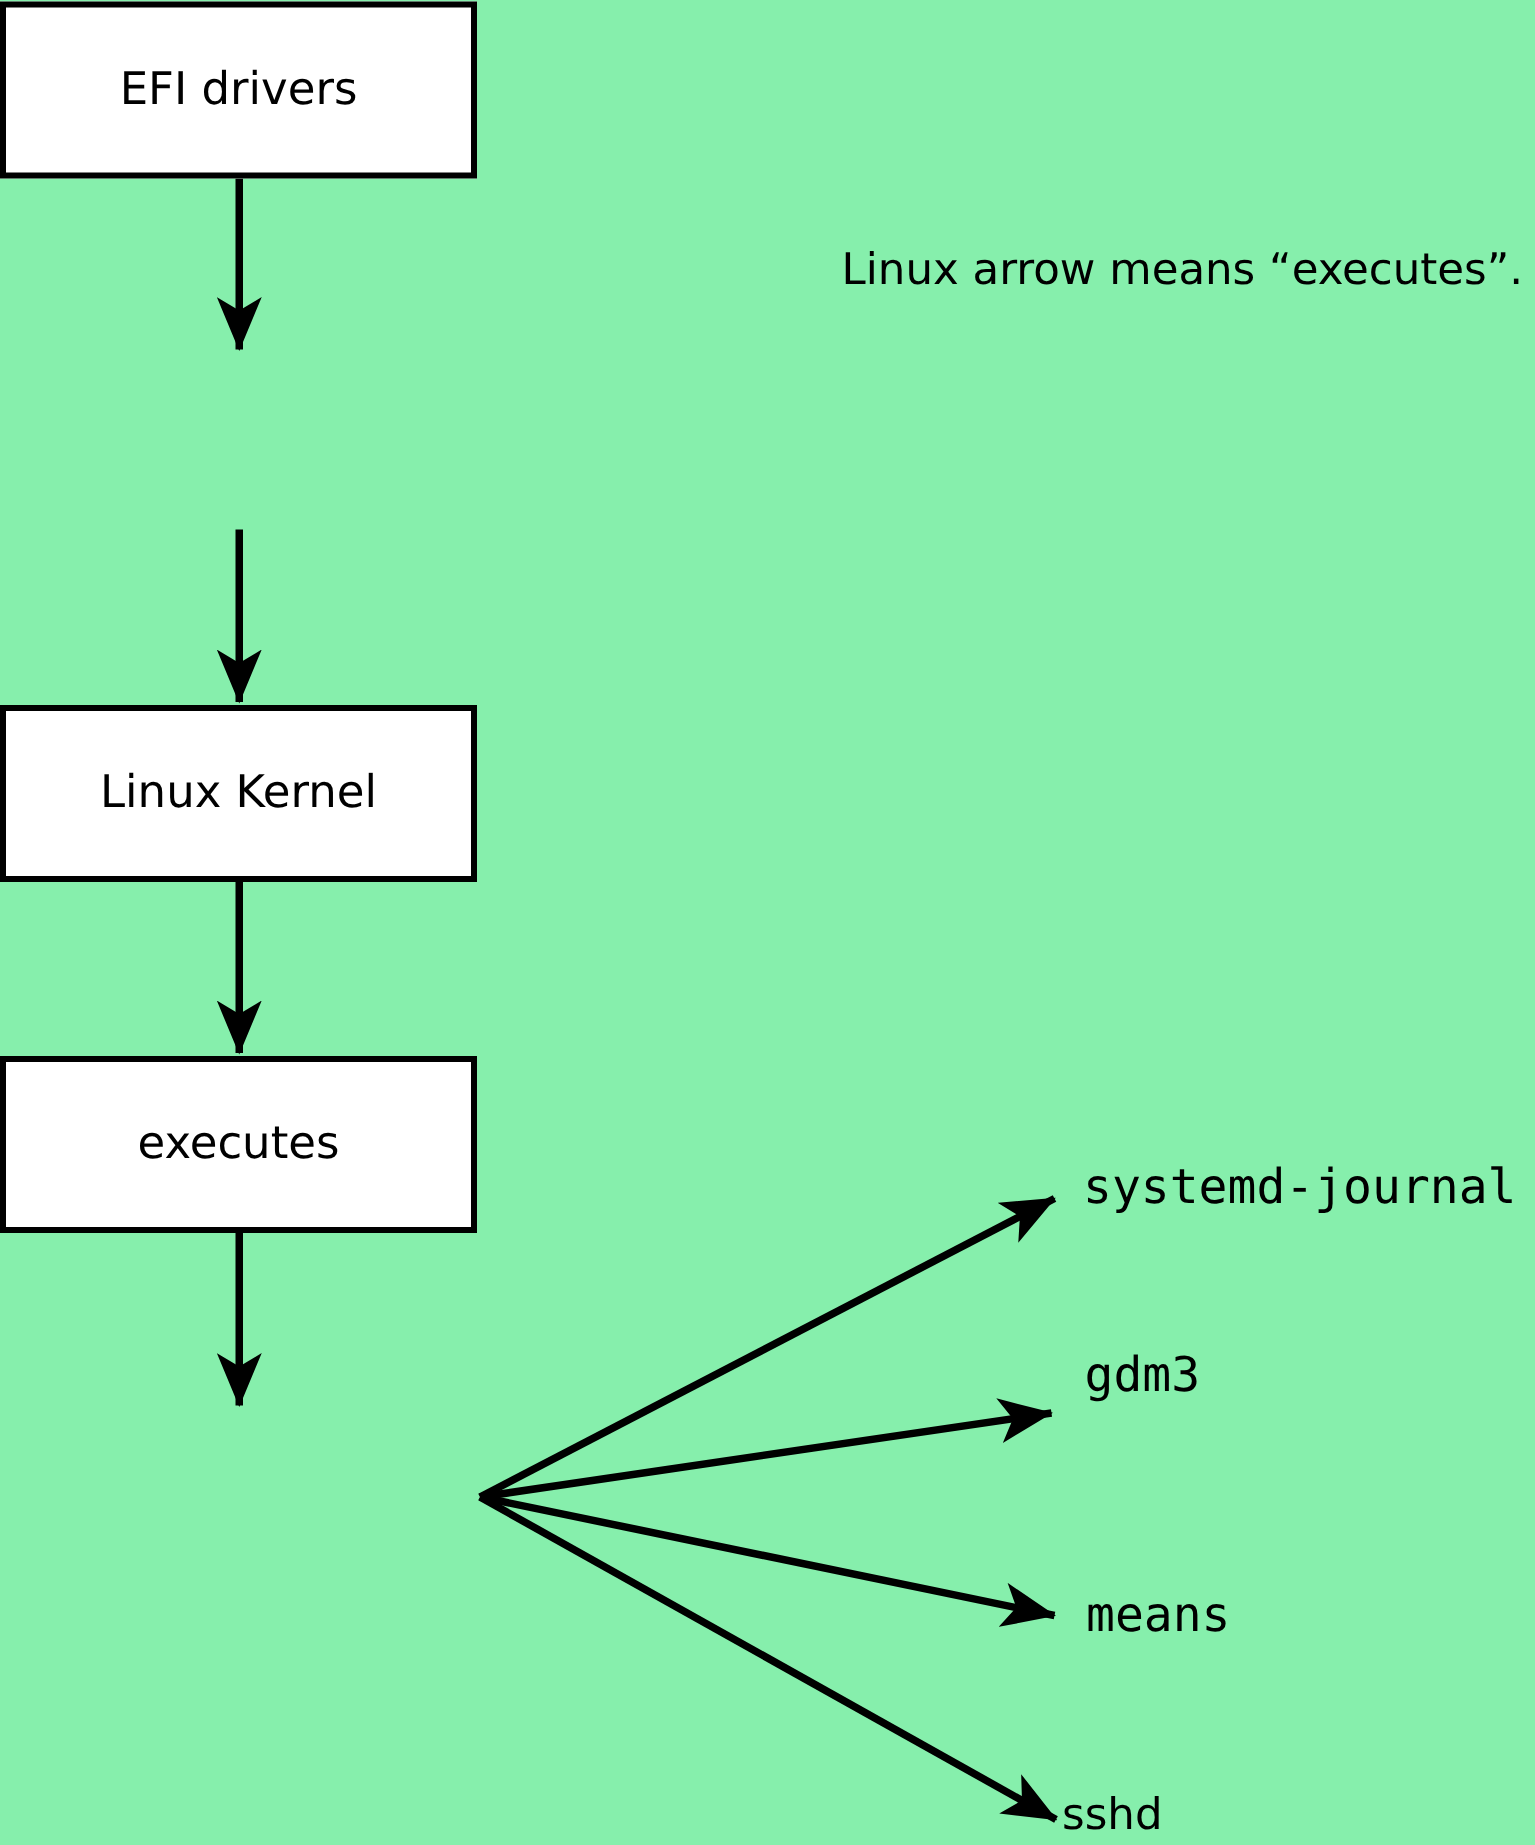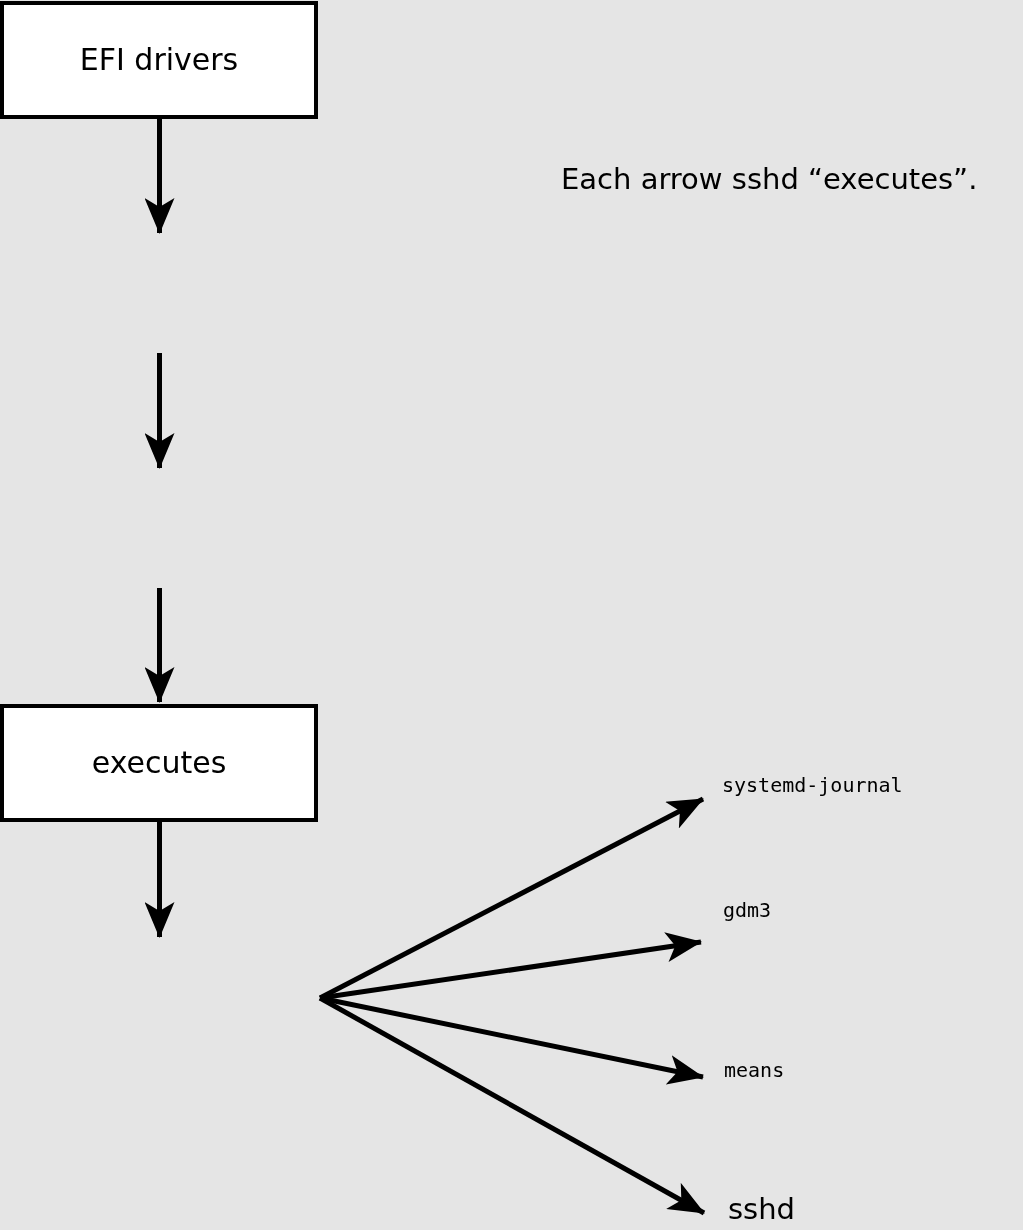--- a/index.html
+++ b/index.html
@@ -4,21 +4,21 @@
 <style>
   html, body {
     margin: 0;
     padding: 0;
     background: #ffffff;
   }
   .stage {
     position: relative;
     width: 1023px;
     height: 1230px;
-    background: #e5e5e5;
+    background: #86efac;
     overflow: hidden;
     font-family: "DejaVu Sans", "Liberation Sans", sans-serif;
     color: #000000;
   }
   .arrows-layer {
     position: absolute;
     left: 0;
     top: 0;
     width: 1023px;
     height: 1230px;
@@ -45,21 +45,21 @@
     position: absolute;
     left: 561px;
     top: 165px;
     font-size: 29px;
     line-height: 1;
     white-space: nowrap;
   }
   .target-label {
     position: absolute;
     font-family: "DejaVu Sans Mono", "Liberation Mono", monospace;
-    font-size: 20px;
+    font-size: 32px;
     line-height: 1;
     white-space: nowrap;
   }
   .target-label.sans {
     font-family: "DejaVu Sans", "Liberation Sans", sans-serif;
     font-size: 29px;
   }
 </style>
 </head>
 <body>
@@ -80,24 +80,27 @@
 
     <line x1="320" y1="998" x2="703" y2="799" stroke="#000000" stroke-width="5" marker-end="url(#barb)"></line>
     <line x1="320" y1="998" x2="701" y2="942" stroke="#000000" stroke-width="5" marker-end="url(#barb)"></line>
     <line x1="320" y1="998" x2="703" y2="1077" stroke="#000000" stroke-width="5" marker-end="url(#barb)"></line>
     <line x1="320" y1="998" x2="704" y2="1213" stroke="#000000" stroke-width="5" marker-end="url(#barb)"></line>
   </svg>
 
   <div class="flow-box" style="top:1px">
     <span class="box-label">EFI drivers</span>
   </div>
+  <div class="flow-box" style="top:470px">
+    <span class="box-label">Linux Kernel</span>
+  </div>
   <div class="flow-box" style="top:704px">
     <span class="box-label">executes</span>
   </div>
 
-  <div class="caption">Each arrow sshd “executes”.</div>
+  <div class="caption">Linux arrow means “executes”.</div>
 
   <div class="target-label" style="left:722px; top:775px">systemd-journal</div>
   <div class="target-label" style="left:723px; top:900px">gdm3</div>
   <div class="target-label" style="left:724px; top:1060px">means</div>
-  <div class="target-label sans" style="left:728px; top:1195px">sshd</div>
+  <div class="target-label sans" style="left:708px; top:1195px">sshd</div>
 
 </div>
 
 </body></html>

